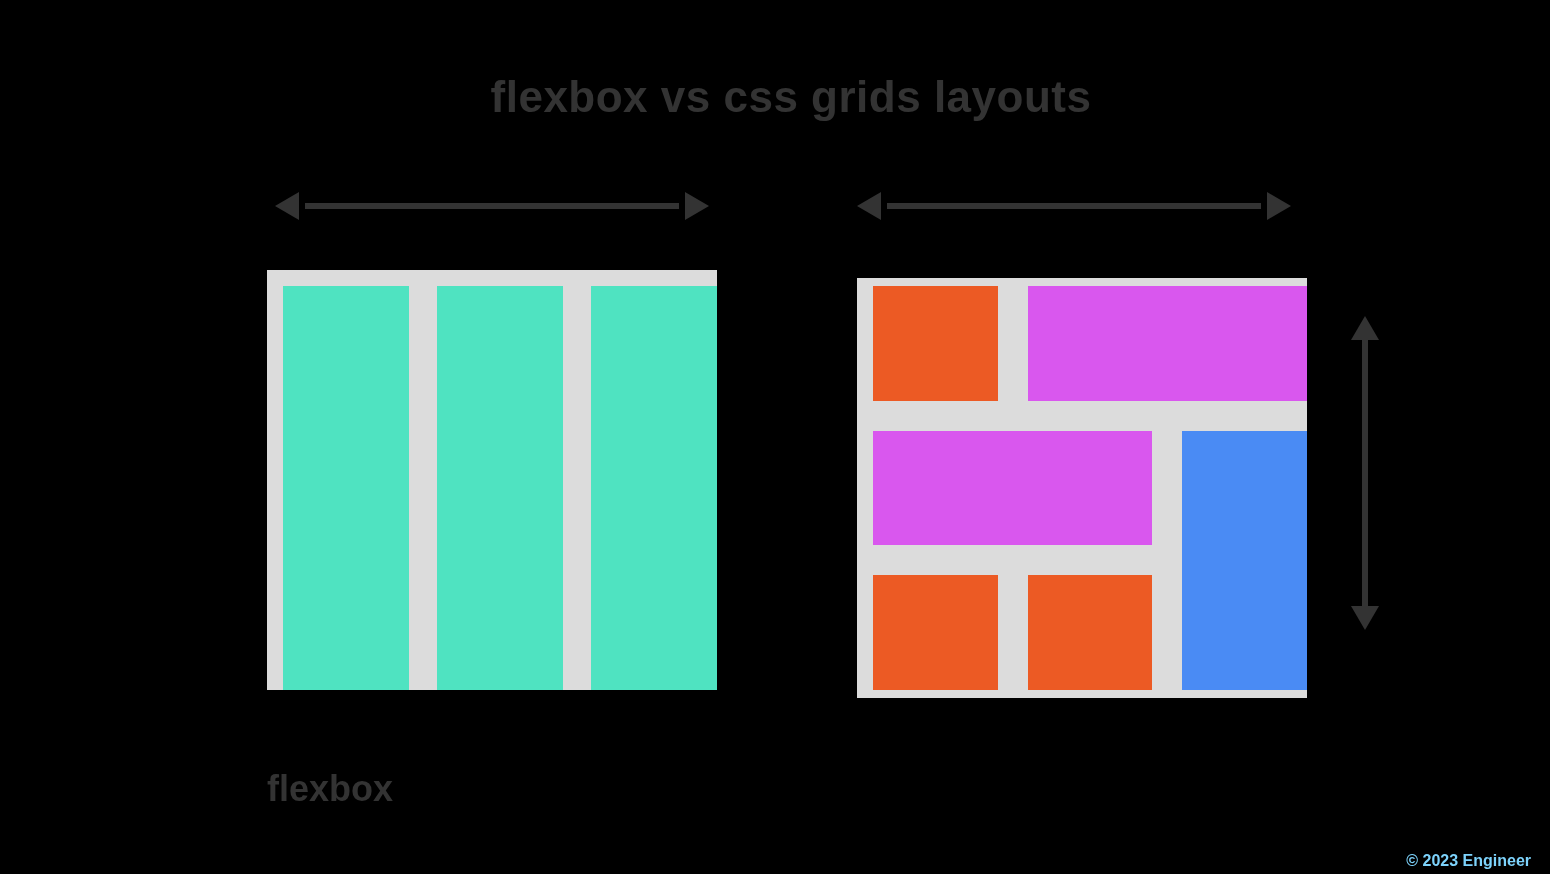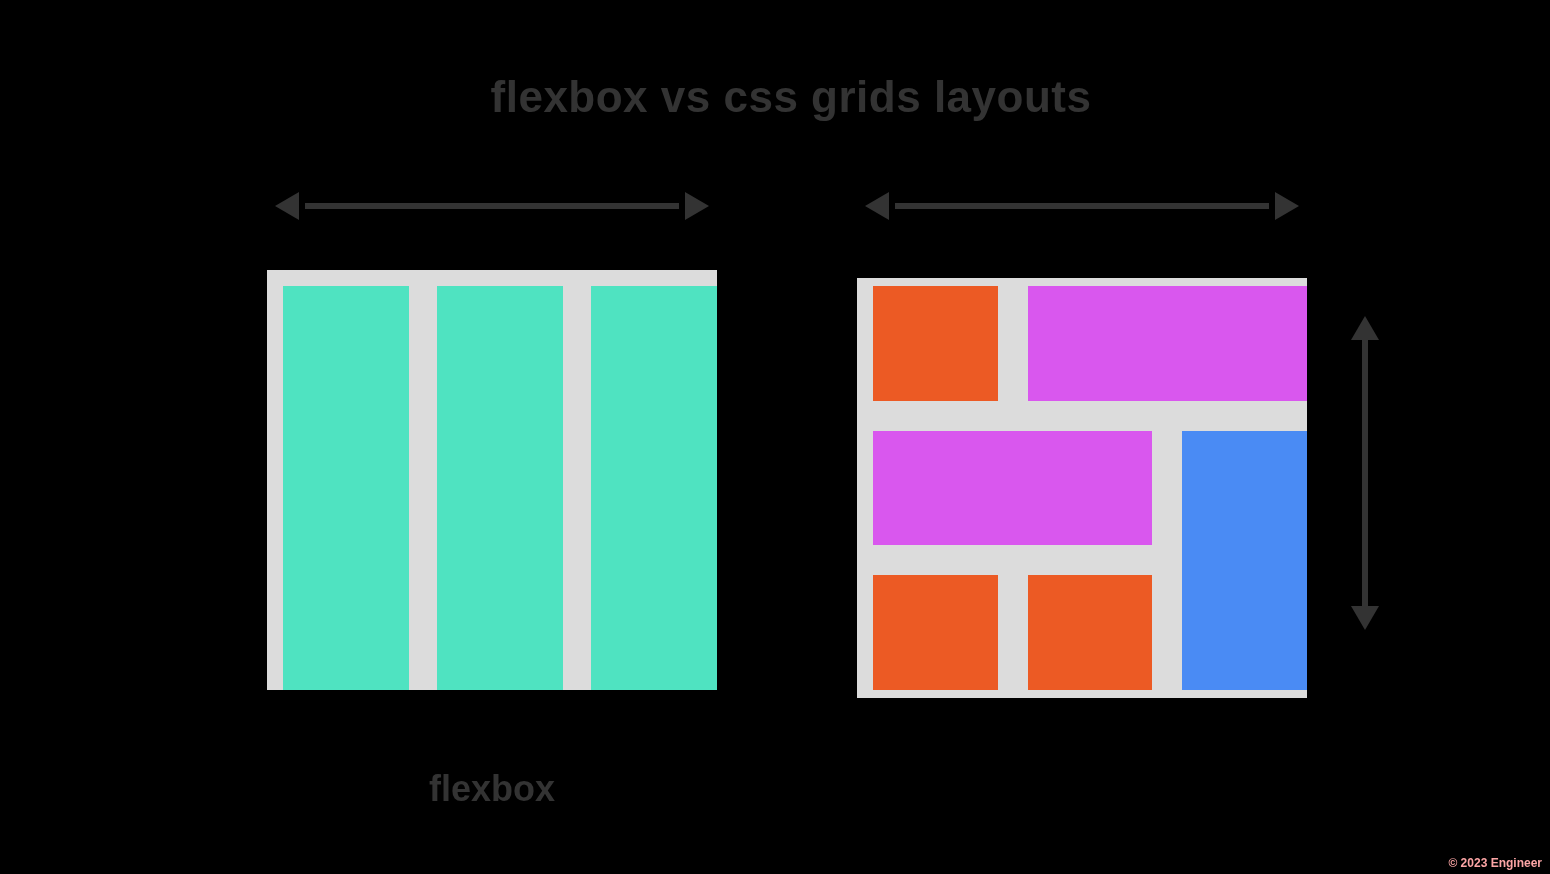--- a/index.html
+++ b/index.html
@@ -22,21 +22,21 @@
   }
   .columns {
     display: flex;
     justify-content: center;
     gap: 100px;
     margin-top: 40px;
   }
   .col {
     display: flex;
     flex-direction: column;
-    align-items: center;
+    align-items: flex-start;
     position: relative;
     gap: 20px;
   }
 
   
   .h-arrow {
     width: 450px;
     height: 40px;
     position: relative;
     margin-bottom: 24px;
@@ -146,24 +146,24 @@
 
   .caption {
     color: #333333;
     font-size: 36px;
     font-weight: 600;
     margin-top: 50px;
   }
 
   .watermark {
     position: absolute;
-    right: 16px;
+    right: 27px;
     bottom: 12px;
-    color: #fca5a5;
-    font-size: 12px;
+    color: #7dd3fc;
+    font-size: 16px;
     font-weight: 600;
   }
 
   .grid-wrapper {
     position: relative;
   }
 </style>
 </head>
 <body>
 

